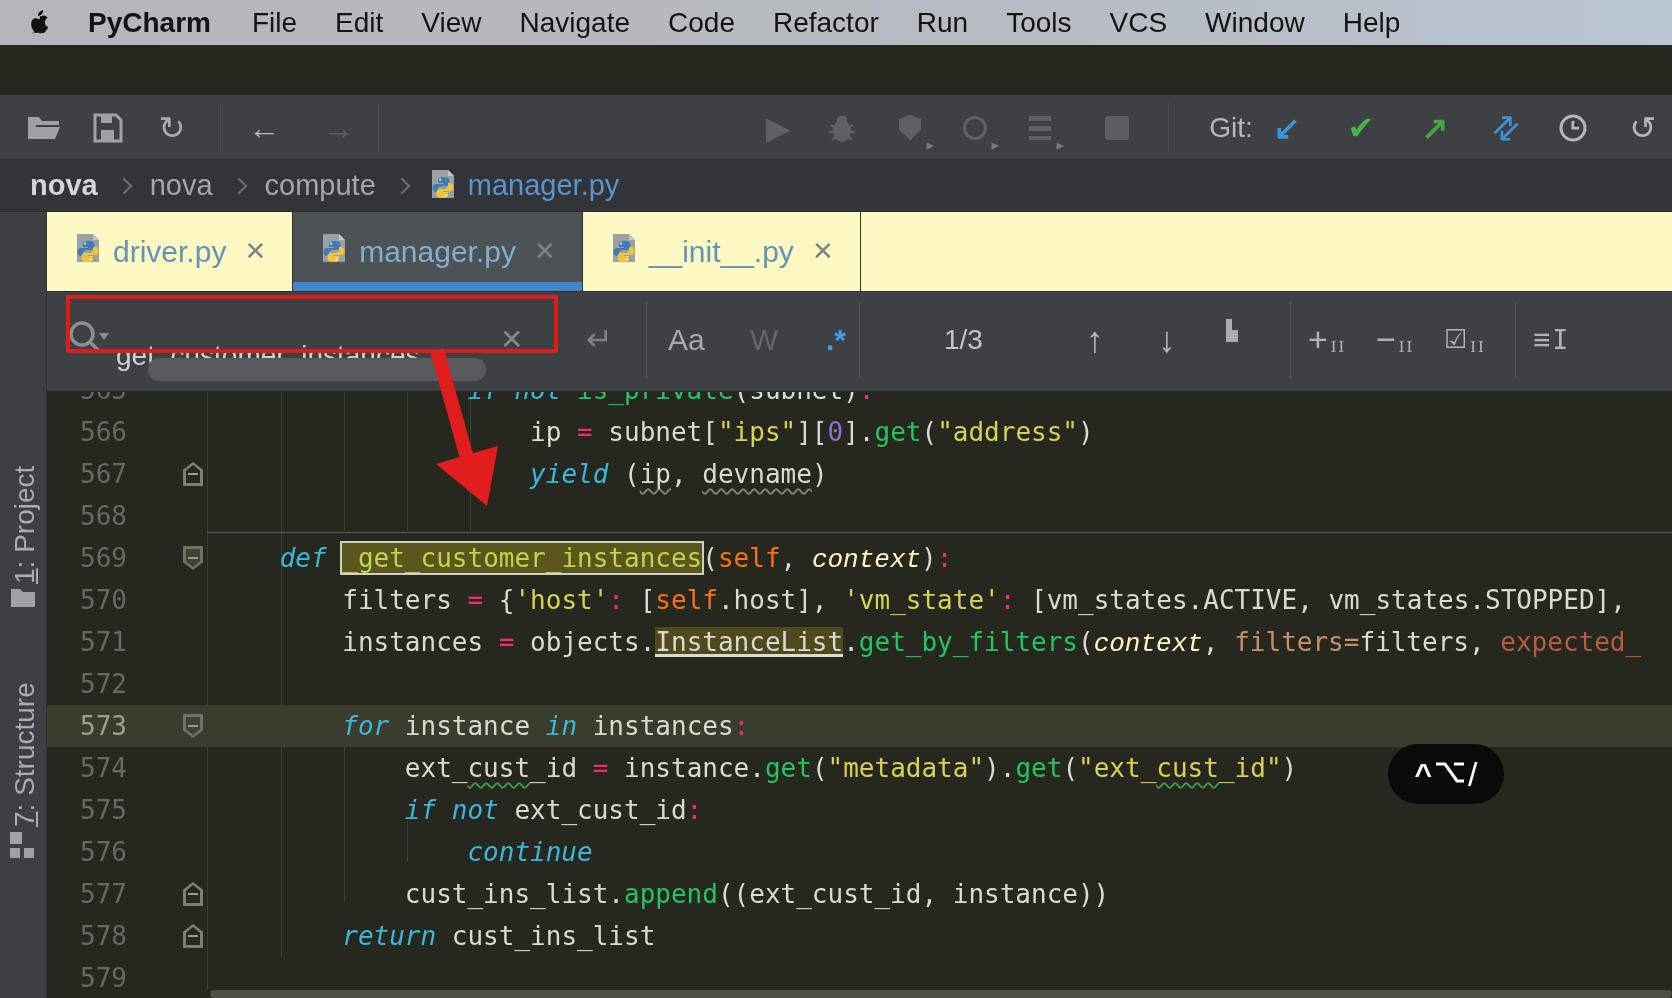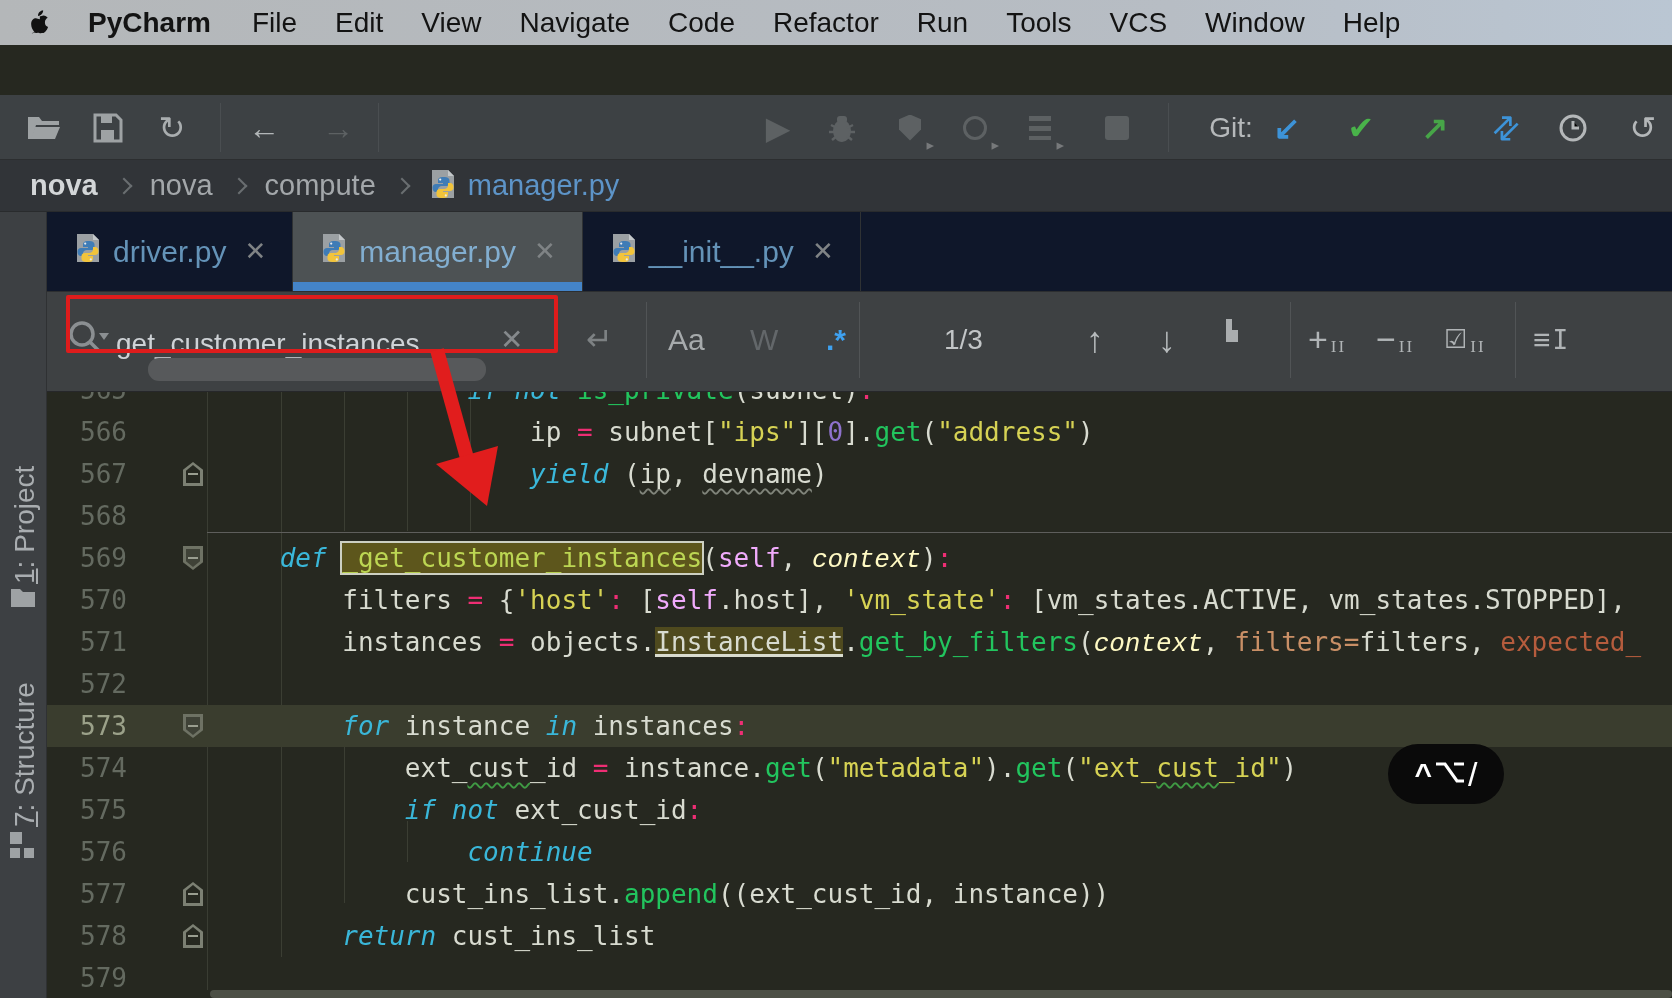--- a/index.html
+++ b/index.html
@@ -48,36 +48,36 @@
     border-bottom:1px solid #292b2d; display:flex; align-items:center; z-index:5;
     padding-left:30px; font-size:29px; color:#a3a7aa; }
   .crumb { margin-right:20px; white-space:nowrap; }
   .crumb.root { font-weight:bold; color:#d3d6d8; }
   .crumb.file { color:#5d94c8; }
   .crumb-chev { width:12px; height:12px; border-top:2px solid #6a6e71;
     border-right:2px solid #6a6e71; transform:rotate(45deg); margin-right:20px; }
   .pyicon { margin-right:10px; position:relative; top:2px; }
 
   
-  #tabbar { left:0; top:212px; width:1672px; height:80px; background:#0f172a;
+  #tabbar { left:0; top:212px; width:1672px; height:80px; background:#fef9c3;
     border-bottom:1px solid #2c2e30; z-index:5; display:flex; padding-left:47px; }
   .tab { position:relative; display:flex; align-items:center; padding:0 26px;
     border-right:1px solid #2f3234; font-size:30px; color:#6493b8; white-space:nowrap; }
   .tab .pyicon { margin-right:10px; top:0; }
   .tab .close { margin-left:18px; color:#7f8385; font-size:26px; }
   .tab.active { background:#4d5254; color:#82aed0; }
   .tab.active::after { content:""; position:absolute; left:0; right:0; bottom:0;
     height:9px; background:#4484c8; }
 
   
   #searchpanel { left:0; top:292px; width:1672px; height:100px; background:#3e4143;
     border-bottom:1px solid #26272a; z-index:5; }
   .sp { position:absolute; color:#a6aaac; }
   .spsep { position:absolute; top:10px; width:1px; height:76px; background:#515456; }
-  #search-query { left:116px; top:4px; height:95px; line-height:95px; font-size:28px;
+  #search-query { left:116px; top:16px; height:95px; line-height:95px; font-size:28px;
     color:#ced2d6; white-space:nowrap; }
   #search-pill { position:absolute; left:148px; top:66px; width:338px; height:23px;
     border-radius:11px; background:#57595b; }
   .toggle { font-size:30px; top:0; height:95px; line-height:95px; }
   .arrowbtn { font-size:36px; font-weight:bold; top:0; height:95px; line-height:95px;
     color:#b6babc; }
   .combo { display:flex; align-items:center; height:95px; color:#b0b4b6; }
   .combo .big { font-size:34px; }
   .combo .ii { font-size:17px; margin-left:3px; margin-top:14px; letter-spacing:2px;
     font-family:"Liberation Serif",serif; }
@@ -116,21 +116,21 @@
   .marker.up .outer { background:#7c8073; clip-path:polygon(50% 0,100% 32%,100% 100%,0 100%,0 32%); }
   .marker.up .inner { background:#262820; clip-path:polygon(50% 0,100% 32%,100% 100%,0 100%,0 32%); }
   .marker.down .outer { background:#6e7264; clip-path:polygon(0 0,100% 0,100% 68%,50% 100%,0 68%); }
   .marker.down .inner { background:#3f4237; clip-path:polygon(0 0,100% 0,100% 68%,50% 100%,0 68%); }
   .marker .minus { position:absolute; left:5px; top:11px; width:10px; height:2px;
     background:#9a9e90; }
   .t-kw { color:#3ab7d9; font-style:italic; }
   .t-fn { color:#22c55e; }
   .t-str { color:#d6d254; }
   .t-op { color:#ee2e74; }
-  .t-self { color:#f0abfc;margin-top:12px; }
+  .t-self { color:#f97316;margin-top:12px; }
   .t-param { color:#fef9c3; font-style:italic;font-family:Liberation Mono, monospace; }
   .t-named { color:#c98f66; }
   .t-rust { color:#b55c3d; }
   .t-num { color:#8e72cc; }
   .t-sp { color:#d8dbd0; }
   .t-match { color:#bcd653; background:#5d561c; outline:2px solid #cdd0c2; }
   .t-usage { color:#d8dbd0; background:#4f4a1e; box-shadow:inset 0 -3px 0 #d9dccf; }
   .t-idg { color:#d8dbd0; text-decoration:underline wavy #3f9a43 2px; text-underline-offset:5px; }
   .t-idw { color:#d8dbd0; text-decoration:underline wavy #80847a 2px; text-underline-offset:5px; }
   .t-strg { color:#d6d254; text-decoration:underline wavy #3f9a43 2px; text-underline-offset:5px; }

